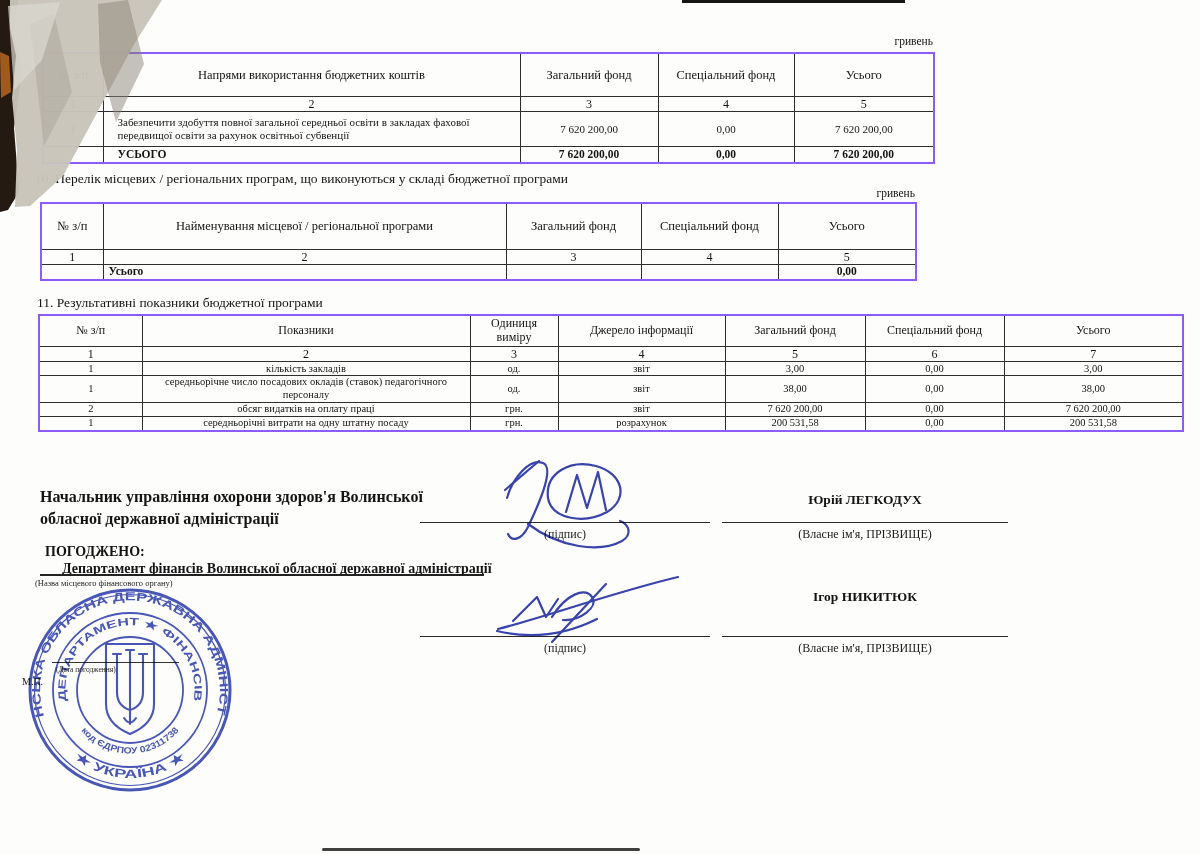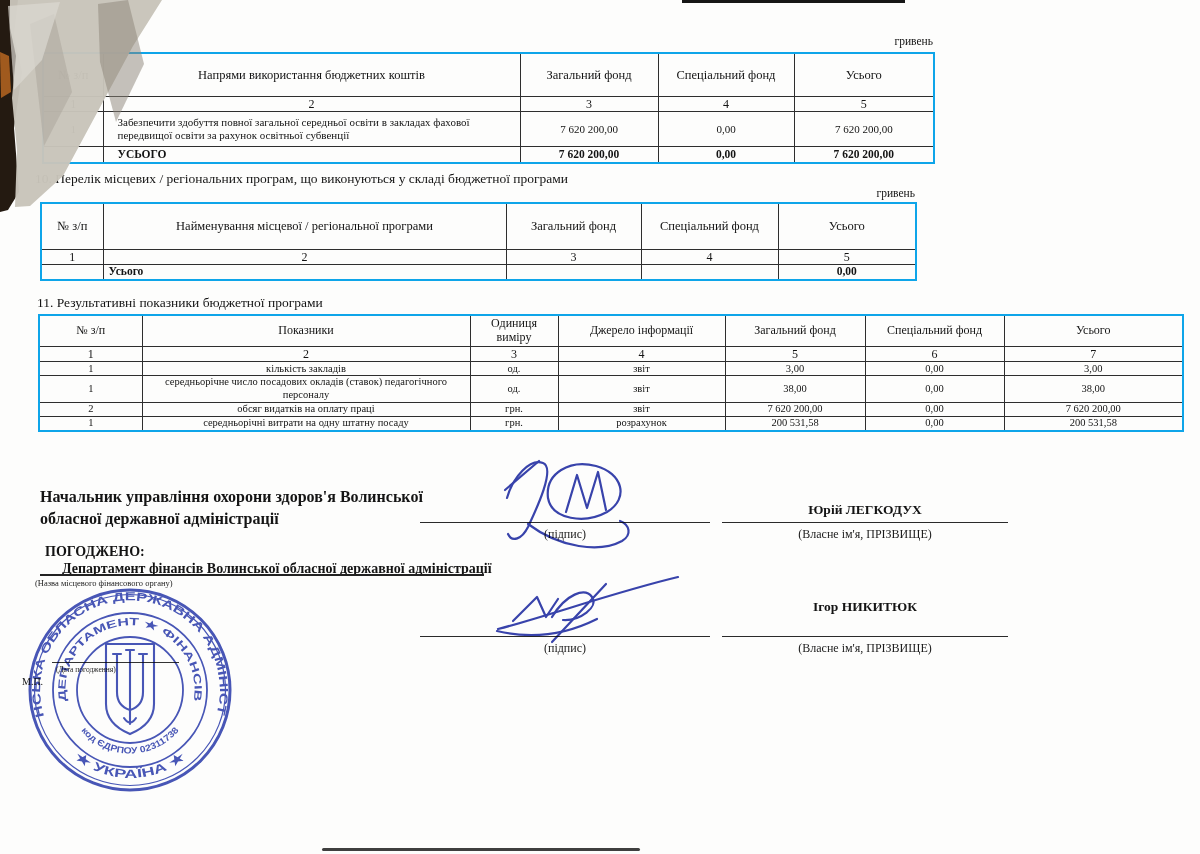--- a/index.html
+++ b/index.html
@@ -1,20 +1,20 @@
 <!DOCTYPE html>
 <html><head>
 <meta charset="utf-8">
 <style>
   html,body{margin:0;padding:0;background:#e8e8e8;}
   #page{position:relative;width:1200px;height:854px;background:#fdfdfc;overflow:hidden;
         font-family:"Liberation Serif","DejaVu Serif",serif;color:#141414;}
 
   
-  .doc-table{position:absolute;border-collapse:collapse;table-layout:fixed;border:2px solid #0ea5e9;}
+  .doc-table{position:absolute;border-collapse:collapse;table-layout:fixed;border:2px solid #8b5cf6;}
   .doc-table th,.doc-table td{border:1px solid #2e2e2e;text-align:center;vertical-align:middle;
         padding:0 3px;font-weight:normal;line-height:1.2;overflow:hidden;}
   .doc-table thead th{font-size:12.5px;}
   .doc-table .nums td{font-size:12px;height:14px;}
   .doc-table tr.bold td{font-weight:bold;}
 
   .t9{left:42px;top:52px;width:891px;font-size:11px;}
   .t9 thead tr.hdr th{height:42px;}
   .t9 tbody tr:nth-child(1) td{height:34px;}
   .t9 tbody tr:nth-child(2) td{height:15px;font-size:11.5px;}
@@ -28,21 +28,21 @@
   .t11{left:38px;top:314px;width:1144px;font-size:10.5px;}
   .t11 thead tr.hdr th{height:30px;font-size:12px;line-height:1.15;}
   .t11 .nums td{height:13px;}
   .t11 tbody td{height:13px;line-height:1.2;}
 
   
   .abs{position:absolute;}
   .heading{font-size:13.5px;}
   .cur{font-size:11.5px;text-align:right;}
   .btitle{font-weight:bold;font-size:16px;line-height:1.35;}
-  .bname{font-weight:bold;font-size:13.5px;text-align:center;margin-top:10px;}
+  .bname{font-weight:bold;font-size:13.5px;text-align:center;}
   .sline{height:0;border-bottom:1.6px solid #2a2a2a;}
   .cap{font-size:12px;text-align:center;color:#1c1c1c;}
   .cap-left{font-size:8.5px;color:#1c1c1c;}
 
   
   .ink{position:absolute;left:0;top:0;pointer-events:none;}
   #stamp-svg{mix-blend-mode:multiply;opacity:.88;filter:blur(.3px);}
   #sig-svg{mix-blend-mode:multiply;opacity:.92;filter:blur(.2px);}
   .edge-line{position:absolute;background:#161616;}
 </style>

